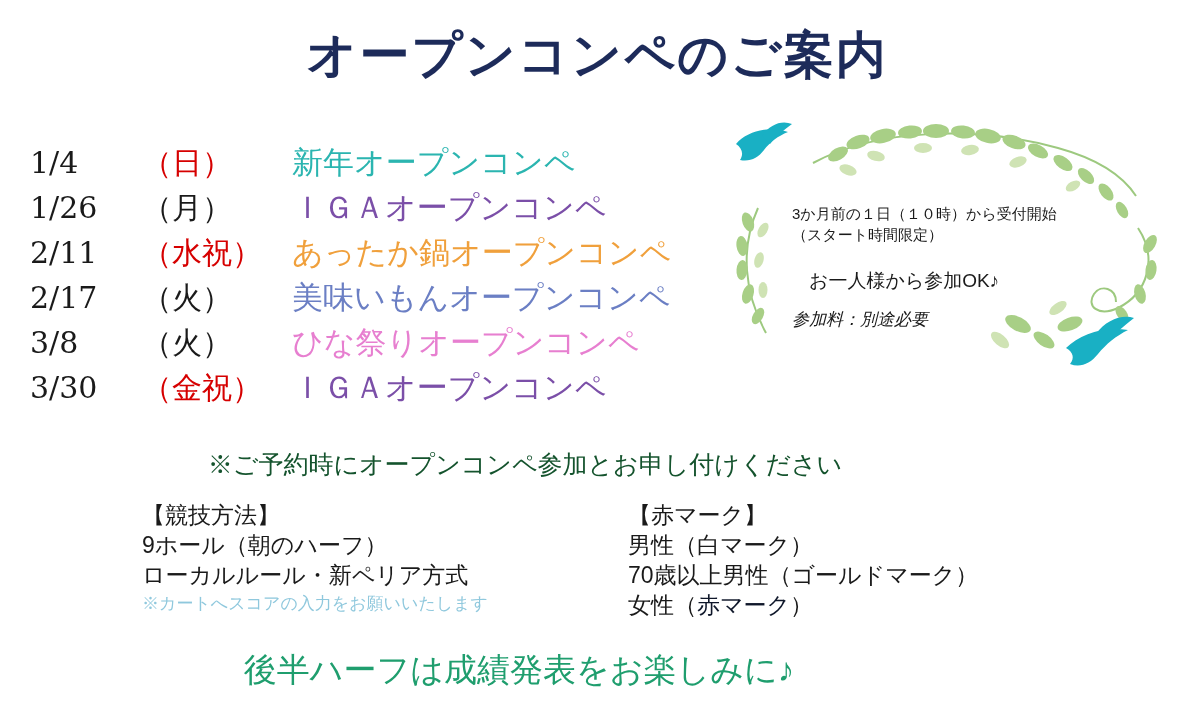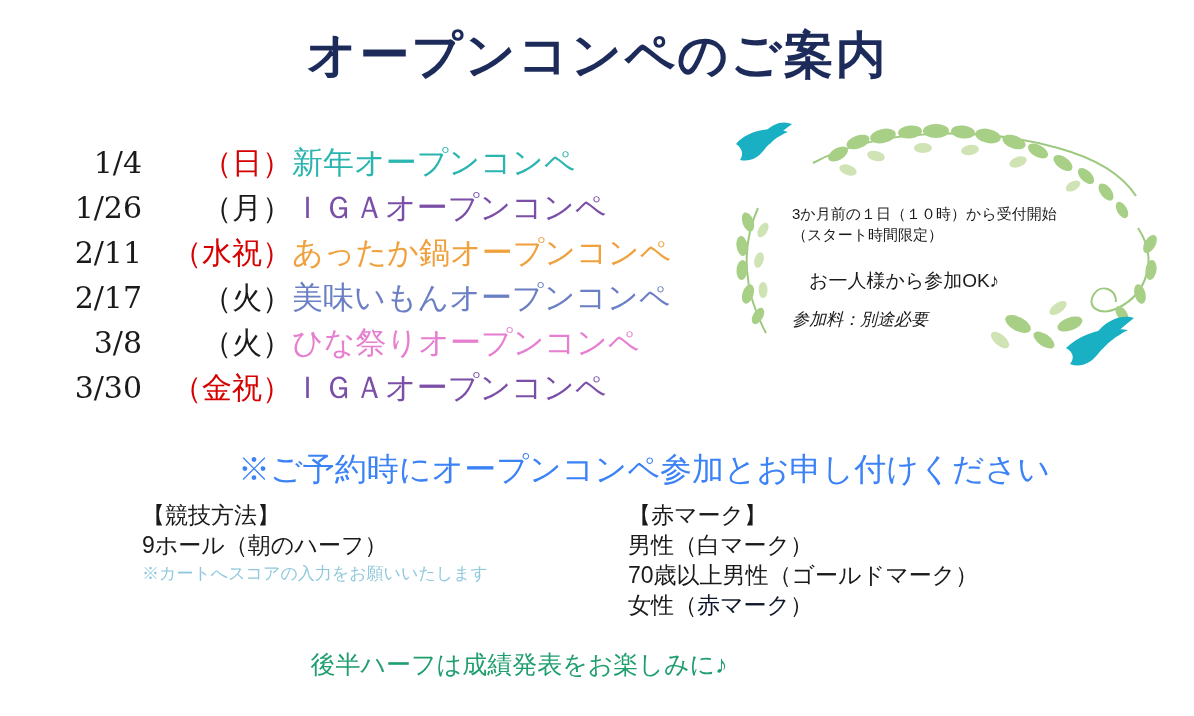--- a/index.html
+++ b/index.html
@@ -34,21 +34,20 @@
     color: #1d2b5a;
     white-space: nowrap;
   }
 
   
   .schedule {
     position: absolute;
     top: 142px;
     left: 30px;
     width: 680px;
-    text-align: right;
   }
   .sched-row {
     display: flex;
     align-items: baseline;
     height: 45px;
     font-family: "DejaVu Serif", "Liberation Serif", serif;
   }
   .sched-date {
     width: 112px;
     font-size: 30px;
@@ -107,23 +106,23 @@
     font-size: 17px;
     font-style: italic;
   }
 
   
   .notice {
     position: absolute;
     top: 448px;
     left: 0;
     width: 1050px;
-    text-align: right;
-    font-size: 32px;
-    color: #3b82f6;
+    text-align: center;
+    font-size: 25px;
+    color: #14532d;
     white-space: nowrap;
   }
 
   
   .info-left {
     position: absolute;
     top: 500px;
     left: 142px;
   }
   .info-right {
@@ -155,21 +154,21 @@
     color: #0f172a;
   }
 
   
   .footer {
     position: absolute;
     top: 648px;
     left: 0;
     width: 1038px;
     text-align: center;
-    font-size: 25px;
+    font-size: 33px;
     color: #1f9e6e;
     white-space: nowrap;
   }
 </style>
 </head>
 <body>
 
 <div class="page">
 
   <div class="title">オープンコンペのご案内</div>
@@ -289,20 +288,21 @@
     <div class="deco-text deco-line2">（スタート時間限定）</div>
     <div class="deco-text deco-line3">お一人様から参加OK♪</div>
     <div class="deco-text deco-line4">参加料：別途必要</div>
   </div>
 
   <div class="notice">※ご予約時にオープンコンペ参加とお申し付けください</div>
 
   <div class="info-left">
     <div class="info-head">【競技方法】</div>
     <div class="info-line">9ホール（朝のハーフ）</div>
+    <div class="info-line">ローカルルール・新ペリア方式</div>
     <div class="info-line small-blue">※カートへスコアの入力をお願いいたします</div>
   </div>
 
   <div class="info-right">
     <div class="info-head">【赤マーク】</div>
     <div class="info-line">男性（白マーク）</div>
     <div class="info-line">70歳以上男性（ゴールドマーク）</div>
     <div class="info-line"><span>女性（</span><span class="red-ink">赤マーク</span><span>）</span></div>
   </div>
 

